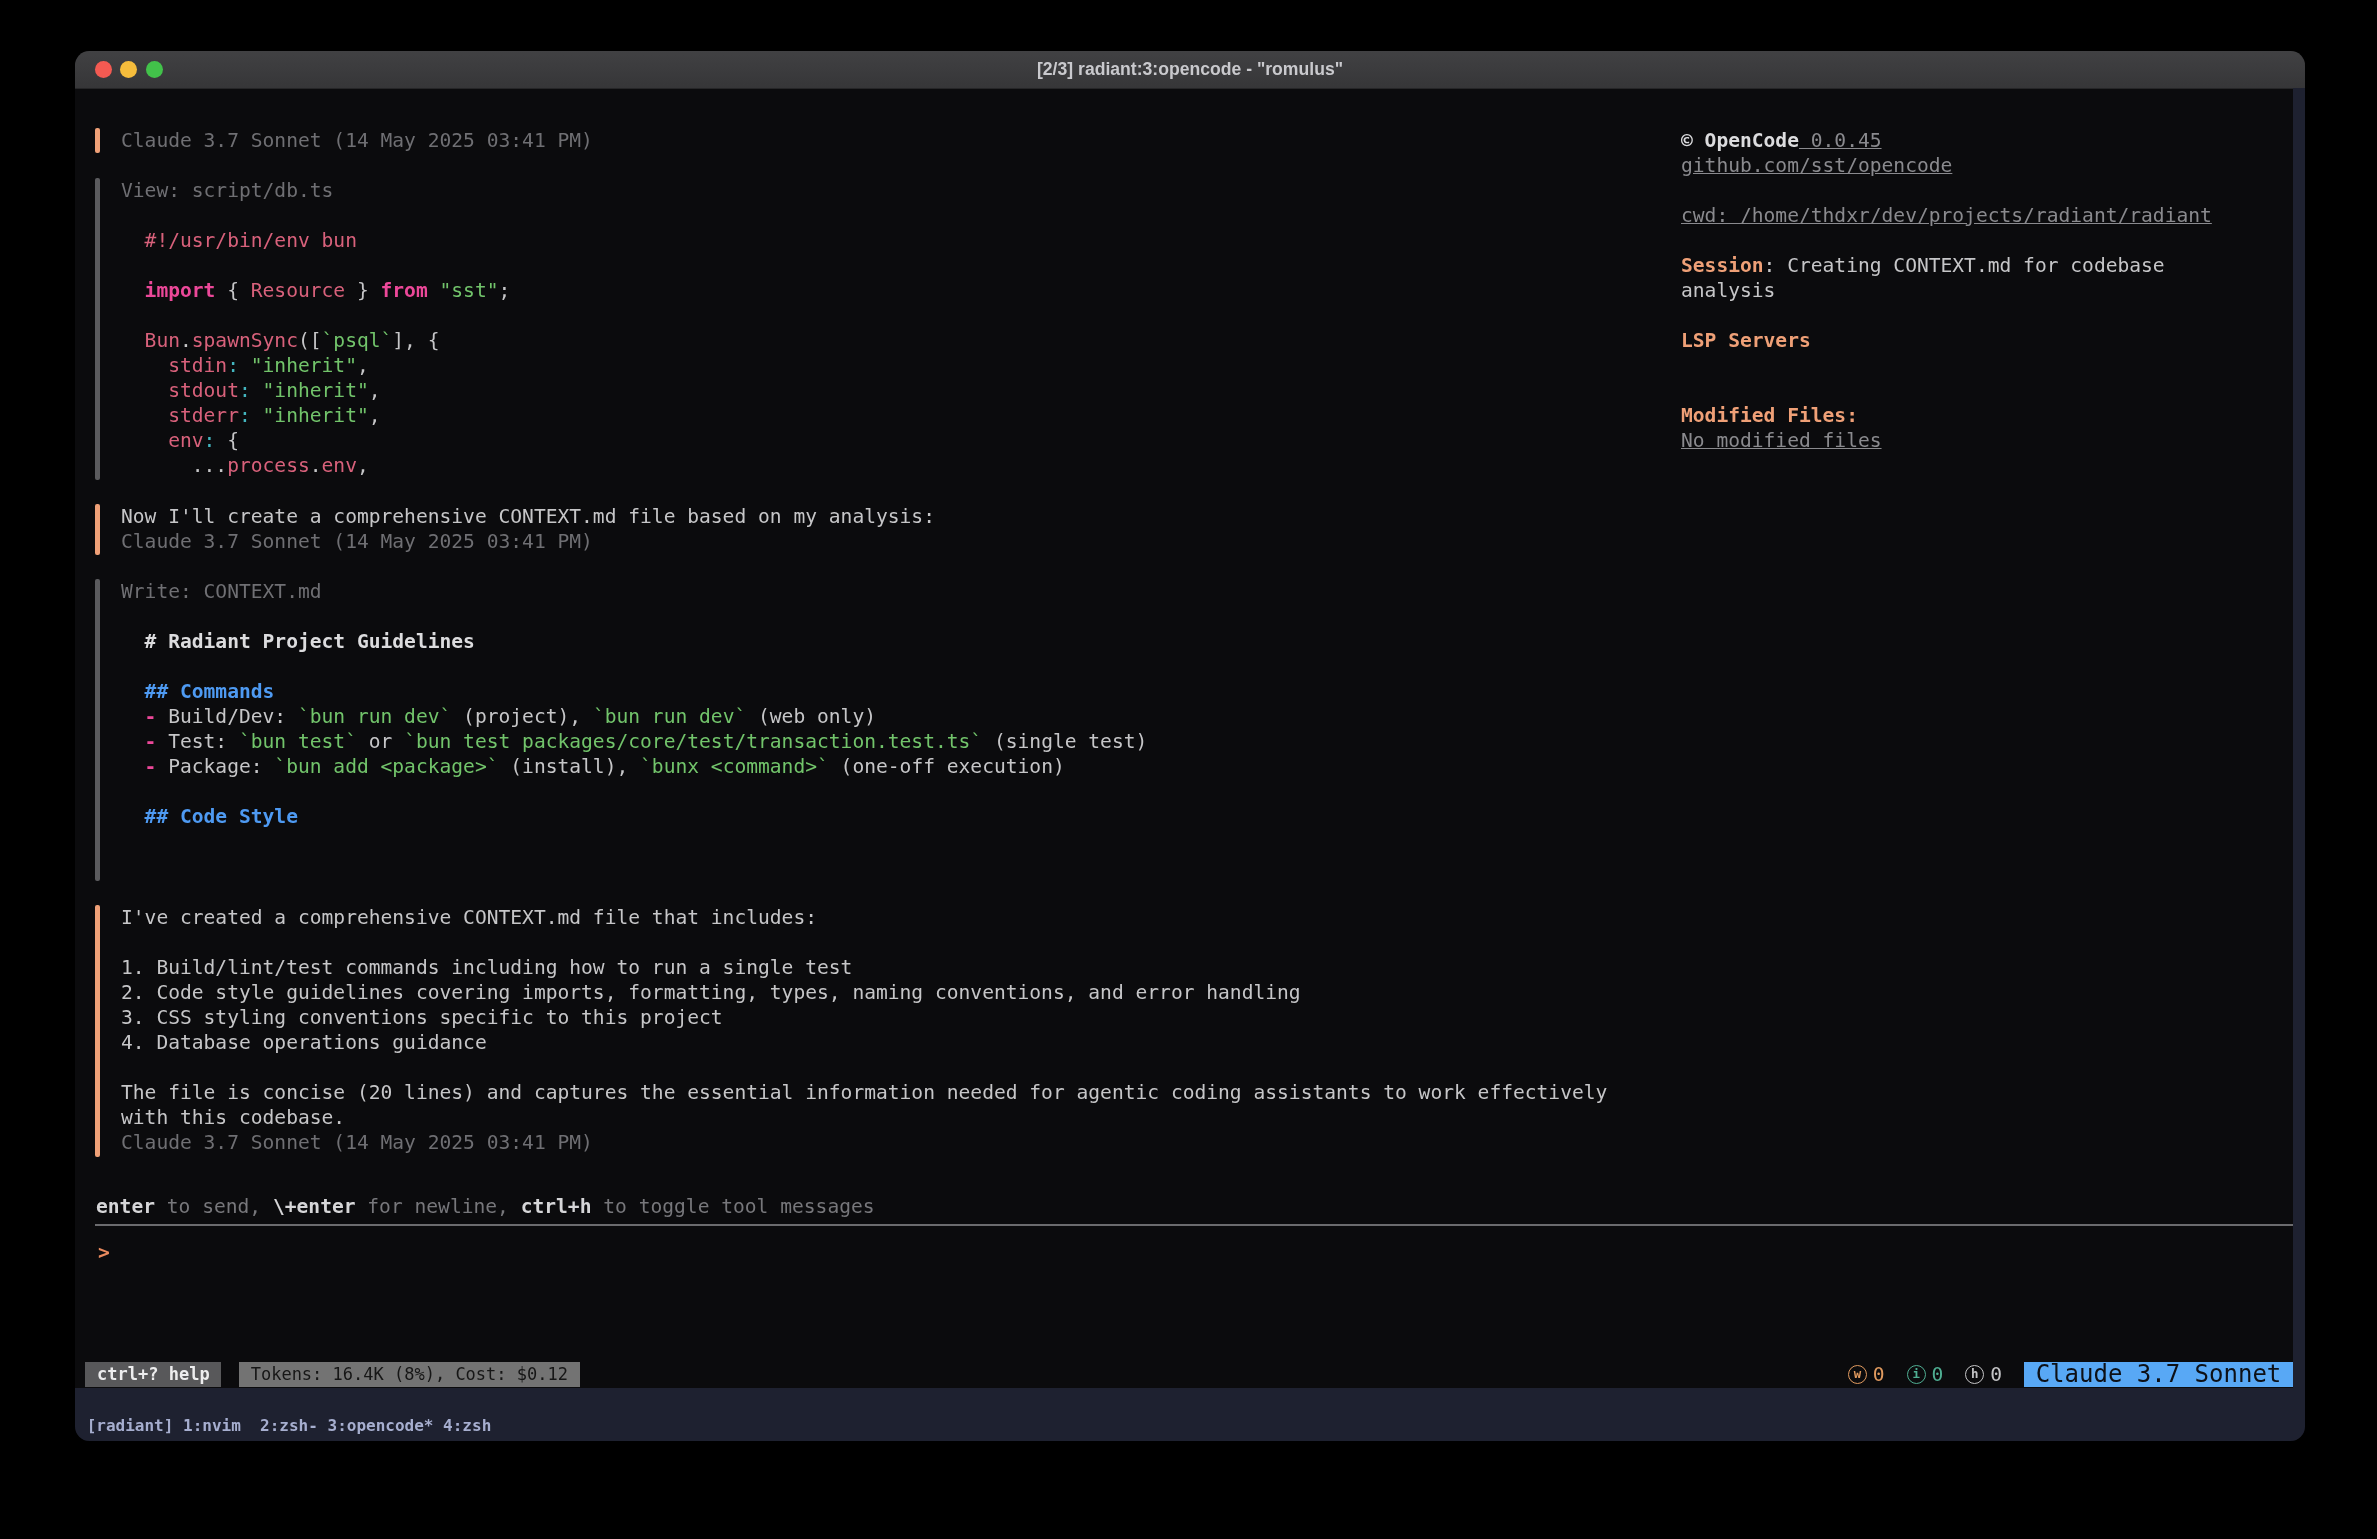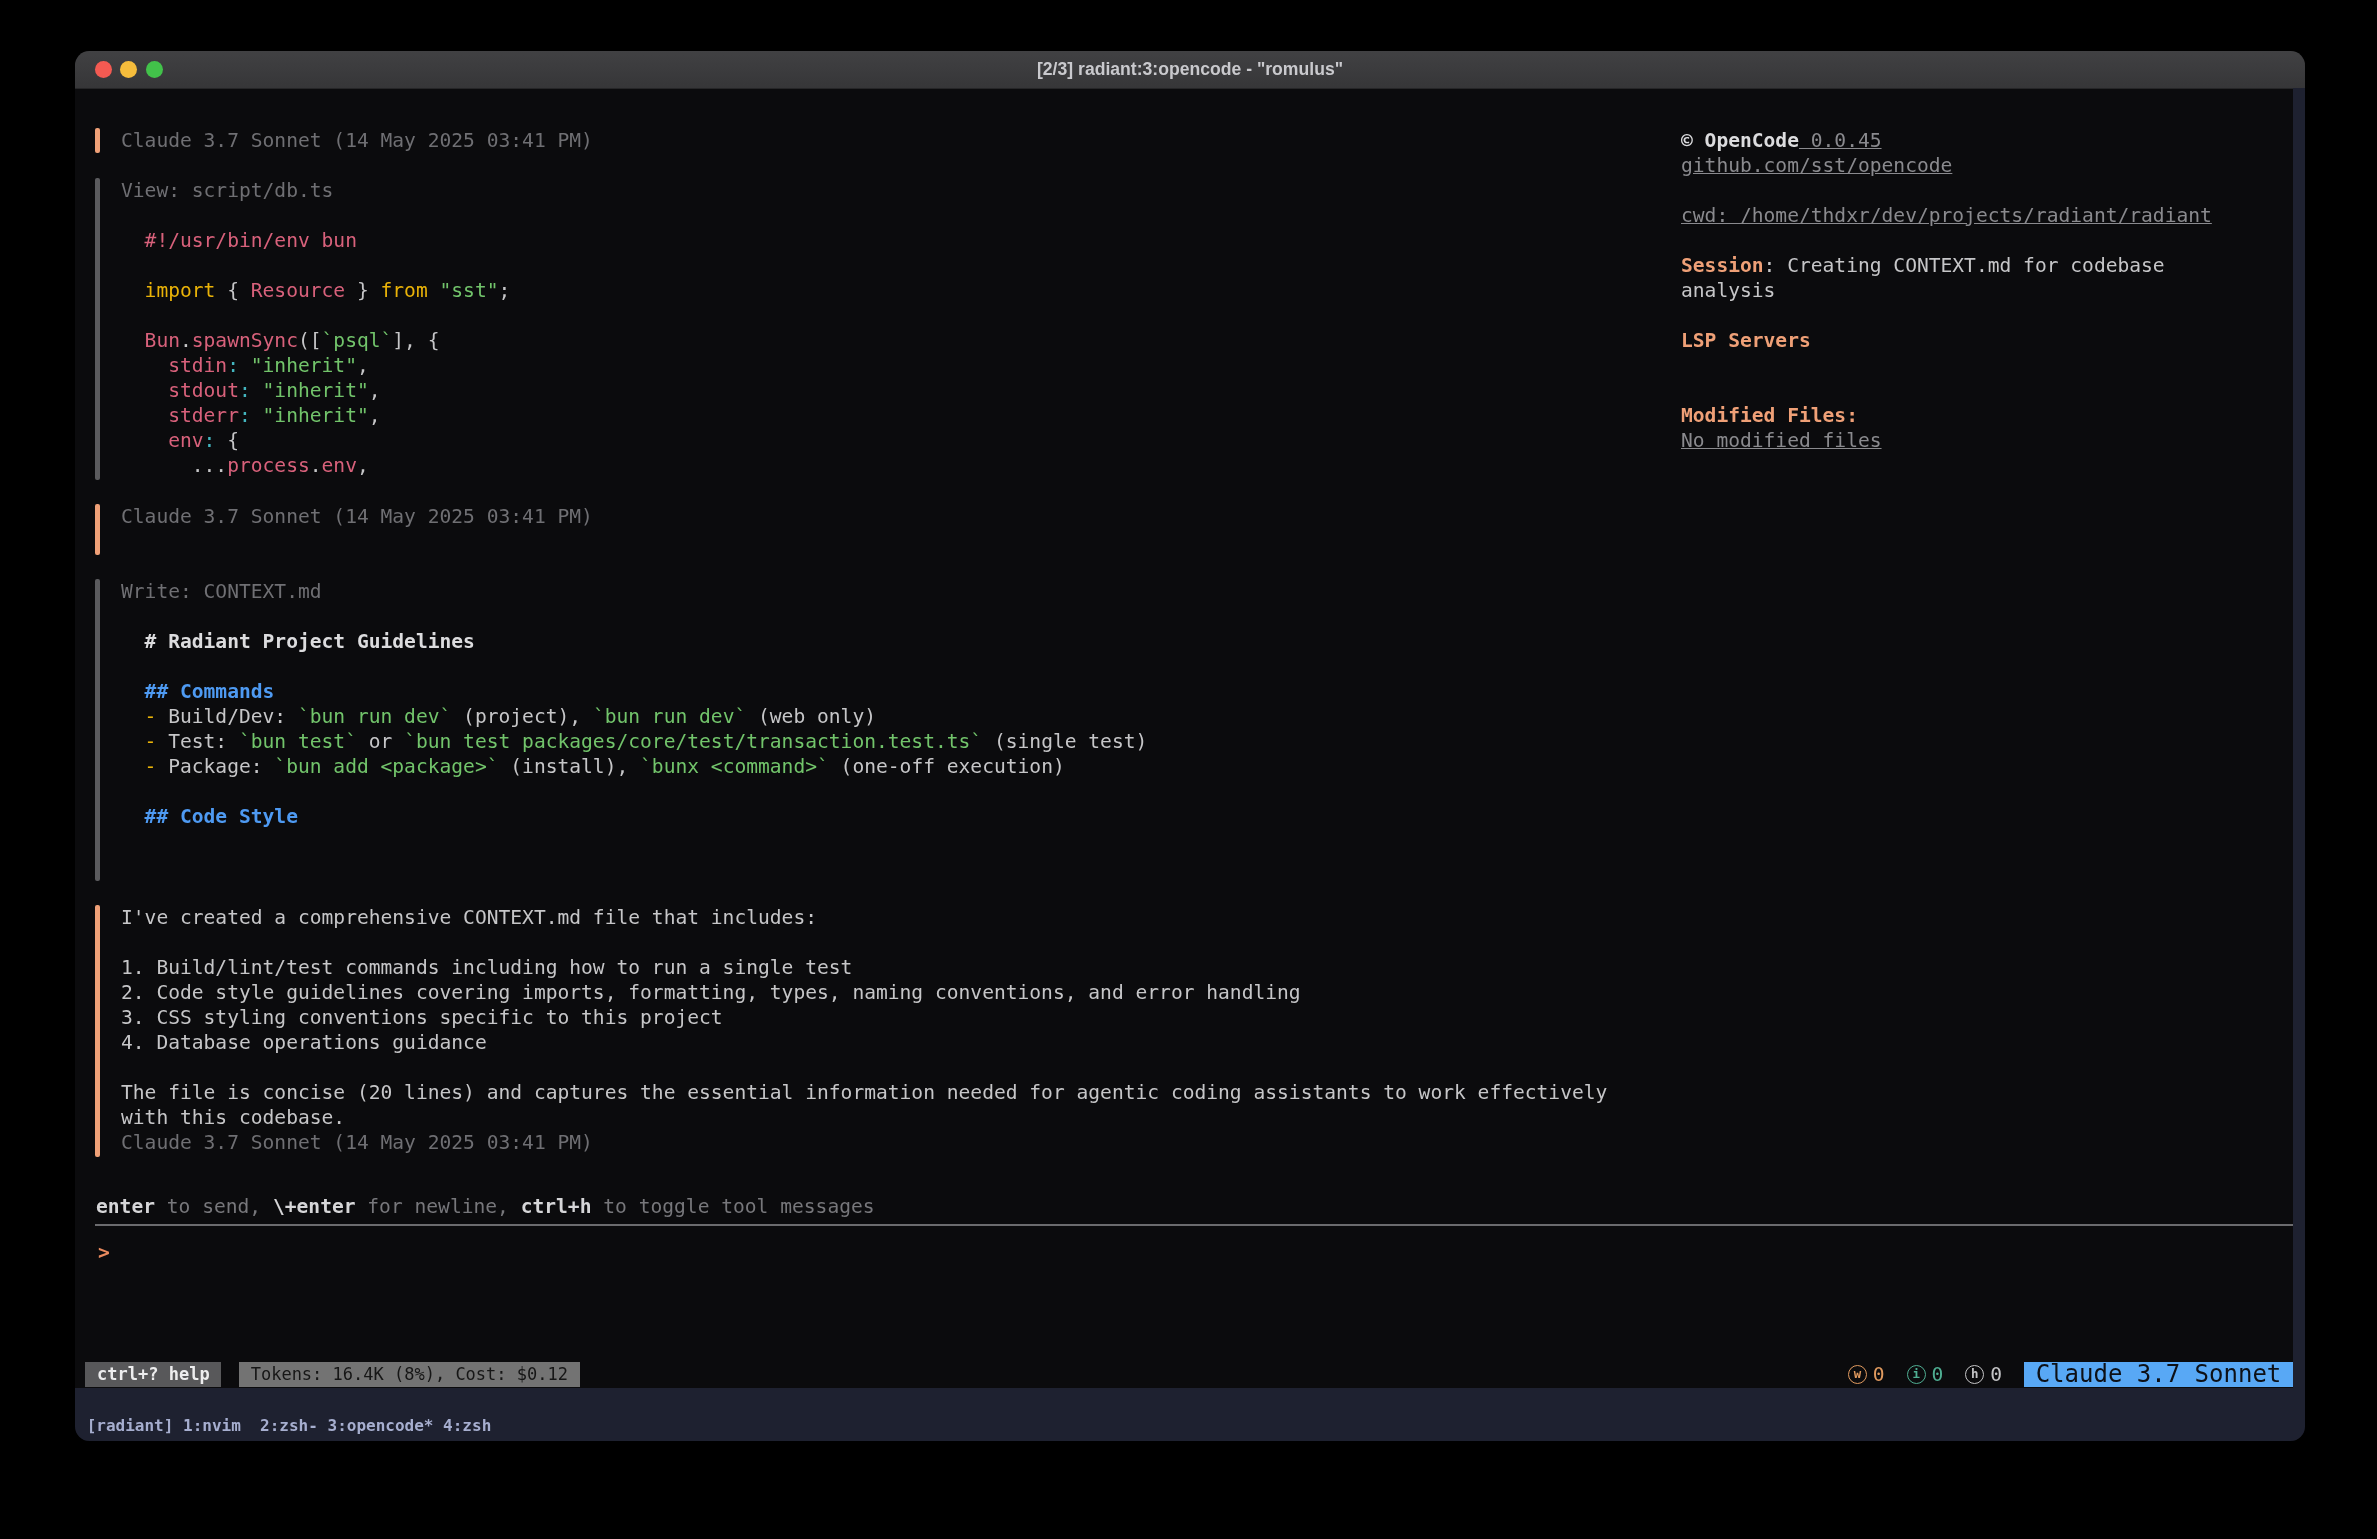--- a/index.html
+++ b/index.html
@@ -24,21 +24,21 @@
   
   .tline{height:25px;line-height:25px;font-size:19.6px;white-space:pre;}
   .lines{position:absolute;}
   .abs{position:absolute;}
   .vbar{position:absolute;width:5.2px;border-radius:2px;}
   .vbar.peach{background:#efa077;}
   .vbar.gray{background:#5b5b5e;}
   
   .c-fg{color:#c6c6c8;} .c-fgb{color:#dcdcde;font-weight:bold;}
   .c-dim{color:#6f6f73;} .c-gray{color:#8a8a8e;text-decoration:underline;}
-  .c-rose{color:#d8617b;} .c-blue{color:#eab308;} .c-blueb{color:#4e9af2;font-weight:bold;}
+  .c-rose{color:#d8617b;} .c-blue{color:#ec4899;font-weight:bold;} .c-blueb{color:#4e9af2;font-weight:bold;}
   .c-green{color:#72c46b;} .c-teal{color:#43b5bf;}
   .c-peachb{color:#efa077;font-weight:bold;}
   .c-hint{color:#77777b;} .c-hintb{color:#d6d6d8;font-weight:bold;}
   .c-prompt{color:#e98a5e;font-weight:bold;}
   
   .divider{position:absolute;left:19.6px;top:1173px;width:2198px;height:2px;background:#6b6b6e;}
   .statusrow{position:absolute;left:0;top:1311px;width:2218px;height:25.4px;}
   .chip{position:absolute;height:25.4px;line-height:25.4px;font-size:17px;white-space:pre;padding:0 11.7px;}
   .chip.help{left:10.4px;background:#58585a;color:#ededee;font-weight:bold;}
   .chip.tokens{left:164px;background:#737373;color:#161616;}
@@ -87,20 +87,21 @@
         <div class="tline"><span class="c-fg">  </span><span class="c-rose">Bun</span><span class="c-fg">.</span><span class="c-rose">spawnSync</span><span class="c-fg">([</span><span class="c-green">`psql`</span><span class="c-fg">], {</span></div>
         <div class="tline"><span class="c-fg">    </span><span class="c-rose">stdin</span><span class="c-teal">:</span><span class="c-fg"> </span><span class="c-green">"inherit"</span><span class="c-fg">,</span></div>
         <div class="tline"><span class="c-fg">    </span><span class="c-rose">stdout</span><span class="c-teal">:</span><span class="c-fg"> </span><span class="c-green">"inherit"</span><span class="c-fg">,</span></div>
         <div class="tline"><span class="c-fg">    </span><span class="c-rose">stderr</span><span class="c-teal">:</span><span class="c-fg"> </span><span class="c-green">"inherit"</span><span class="c-fg">,</span></div>
         <div class="tline"><span class="c-fg">    </span><span class="c-rose">env</span><span class="c-teal">:</span><span class="c-fg"> {</span></div>
         <div class="tline"><span class="c-fg">      ...</span><span class="c-rose">process</span><span class="c-fg">.</span><span class="c-rose">env</span><span class="c-fg">,</span></div>
       </div>
 
       <div class="vbar peach" style="left:19.6px;top:453px;height:51px"></div>
       <div class="lines" style="left:46px;top:453px">
+        <div class="tline c-fg">Now I'll create a comprehensive CONTEXT.md file based on my analysis:</div>
         <div class="tline c-dim">Claude 3.7 Sonnet (14 May 2025 03:41 PM)</div>
       </div>
 
       <div class="vbar gray" style="left:19.6px;top:528px;height:302px"></div>
       <div class="lines" style="left:46px;top:528px">
         <div class="tline c-dim">Write: CONTEXT.md</div>
         <div class="tline"></div>
         <div class="tline"><span class="c-fgb">  # Radiant Project Guidelines</span></div>
         <div class="tline"></div>
         <div class="tline"><span class="c-blueb">  ## Commands</span></div>

